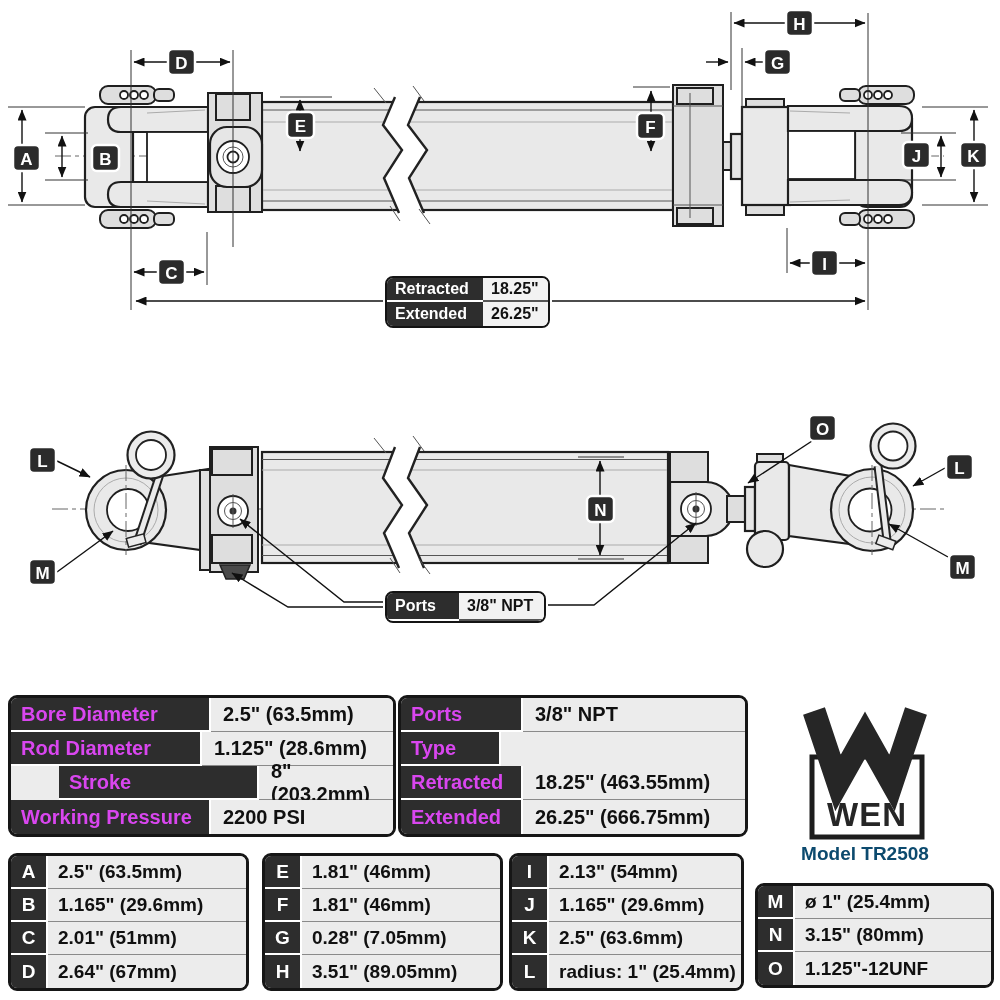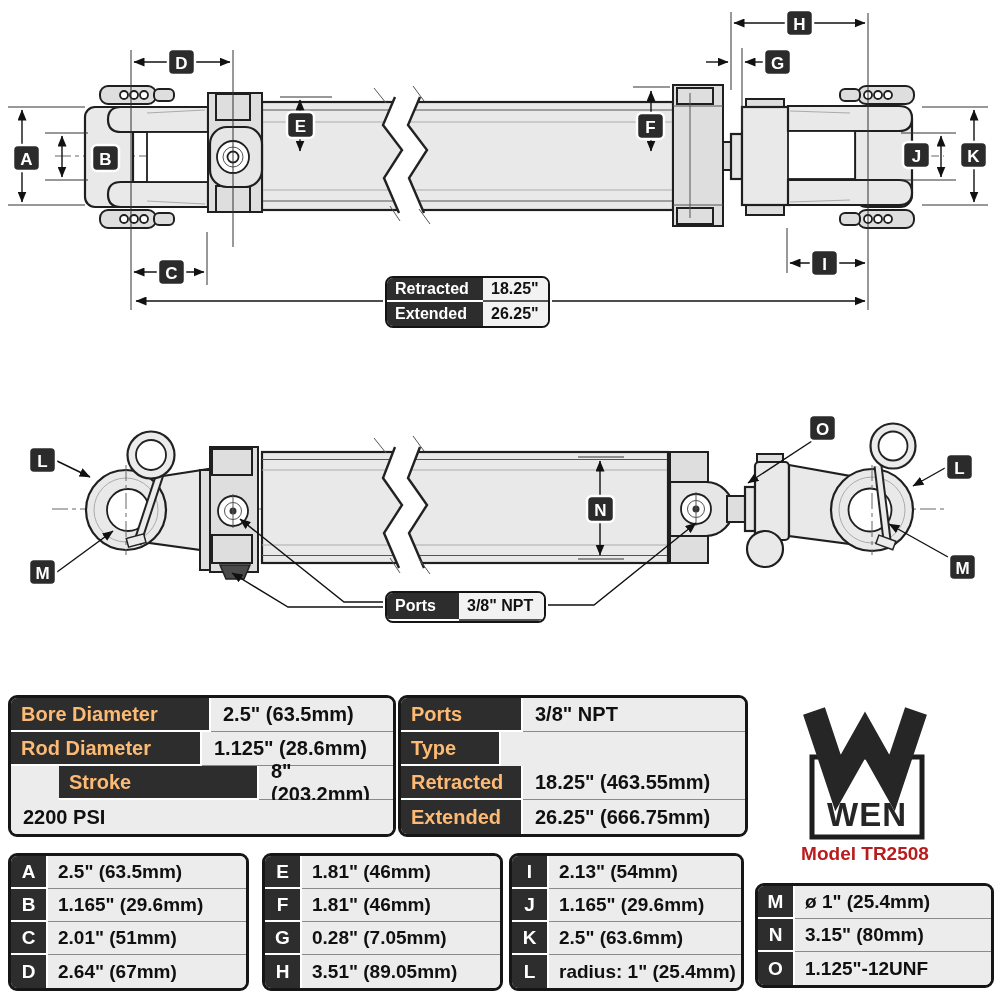--- a/index.html
+++ b/index.html
@@ -27,39 +27,39 @@
   .colab{background:#2d2d2d;color:#fff;font-weight:bold;font-size:16px;display:flex;
          align-items:center;padding-left:8px;}
   .coval{background:#f2f2f2;color:#111;font-weight:bold;font-size:16px;display:flex;
          align-items:center;padding-left:8px;flex:1;}
   .corow:first-child .colab{border-bottom:2px solid #fff;}
   .corow:first-child .coval{border-bottom:2px solid #555;}
   
   .spec{position:absolute;border:3px solid #161616;border-radius:9px;overflow:hidden;
         background:#ececec;box-shadow:0 0 0 2px #fff;}
   .srow{display:flex;height:34px;}
-  .slab{background:#2d2d2d;color:#fdba74;font-weight:bold;font-size:20px;display:flex;
+  .slab{background:#2d2d2d;color:#d946ef;font-weight:bold;font-size:20px;display:flex;
         align-items:center;padding-left:10px;border-right:2px solid #fff;box-sizing:border-box;}
   .sval{background:#ececec;color:#101010;font-weight:bold;font-size:20px;display:flex;
         align-items:center;padding-left:12px;flex:1;}
   .srow:not(:last-child) .slab{border-bottom:2px solid #fff;}
   .srow:not(:last-child) .sval{border-bottom:1px solid #8a8a8a;}
   
   .dimt{position:absolute;border:3px solid #161616;border-radius:9px;overflow:hidden;
         background:#ececec;box-shadow:0 0 0 2px #fff;}
   .drow{display:flex;height:33px;}
   .dkey{background:#2d2d2d;color:#fff;font-weight:bold;font-size:19px;width:37px;
         display:flex;align-items:center;justify-content:center;border-right:2px solid #fff;
         box-sizing:border-box;flex:none;}
   .dval{background:#ececec;color:#101010;font-weight:bold;font-size:19px;display:flex;
         align-items:center;padding-left:10px;flex:1;}
   .drow:not(:last-child) .dkey{border-bottom:2px solid #fff;}
   .drow:not(:last-child) .dval{border-bottom:1px solid #8a8a8a;}
   .model{position:absolute;left:780px;top:843px;width:170px;text-align:center;
-         font-weight:bold;font-size:19px;color:#b91c1c;}
+         font-weight:bold;font-size:19px;color:#0c4a6e;}
 </style>
 </head>
 <body>
 
 <div class="canvas">
 
   <svg width="1000" height="660" viewBox="0 0 1000 660" style="position:absolute;left:0;top:0;">
     <defs>
       <marker id="arr" markerWidth="12" markerHeight="9" refX="10.5" refY="4.5" orient="auto-start-reverse" markerUnits="userSpaceOnUse">
         <path d="M0,0 L11,4.5 L0,9 Z" fill="#111"></path>
@@ -380,20 +380,21 @@
       </div>
     <div class="srow">
         <div class="slab" style="width:191px;">Rod Diameter</div>
         <div class="sval">1.125" (28.6mm)</div>
       </div>
     <div class="srow">
         <div class="slab" style="width:200px;margin-left:48px;">Stroke</div>
         <div class="sval">8" (203.2mm)</div>
       </div>
     <div class="srow">
+        <div class="slab" style="width:200px;">Working Pressure</div>
         <div class="sval">2200 PSI</div>
       </div>
   </div>
 
   <div class="spec" style="left:398px;top:695px;width:344px;">
     <div class="srow">
         <div class="slab" style="width:122px;">Ports</div>
         <div class="sval">3/8" NPT</div>
       </div>
     <div class="srow">

